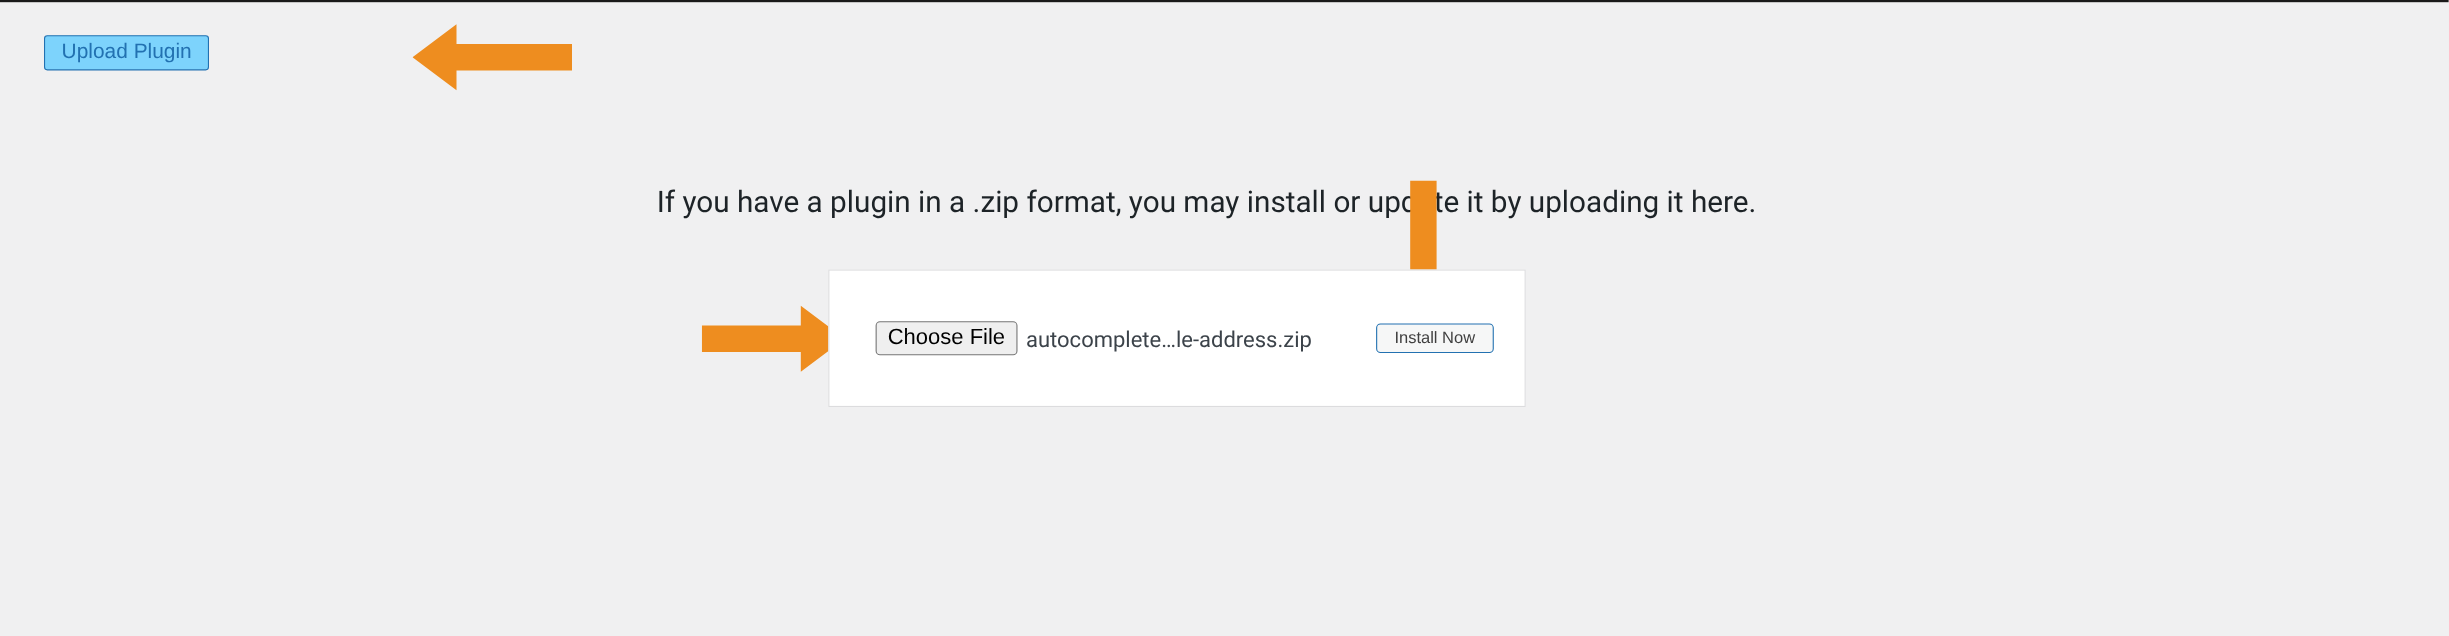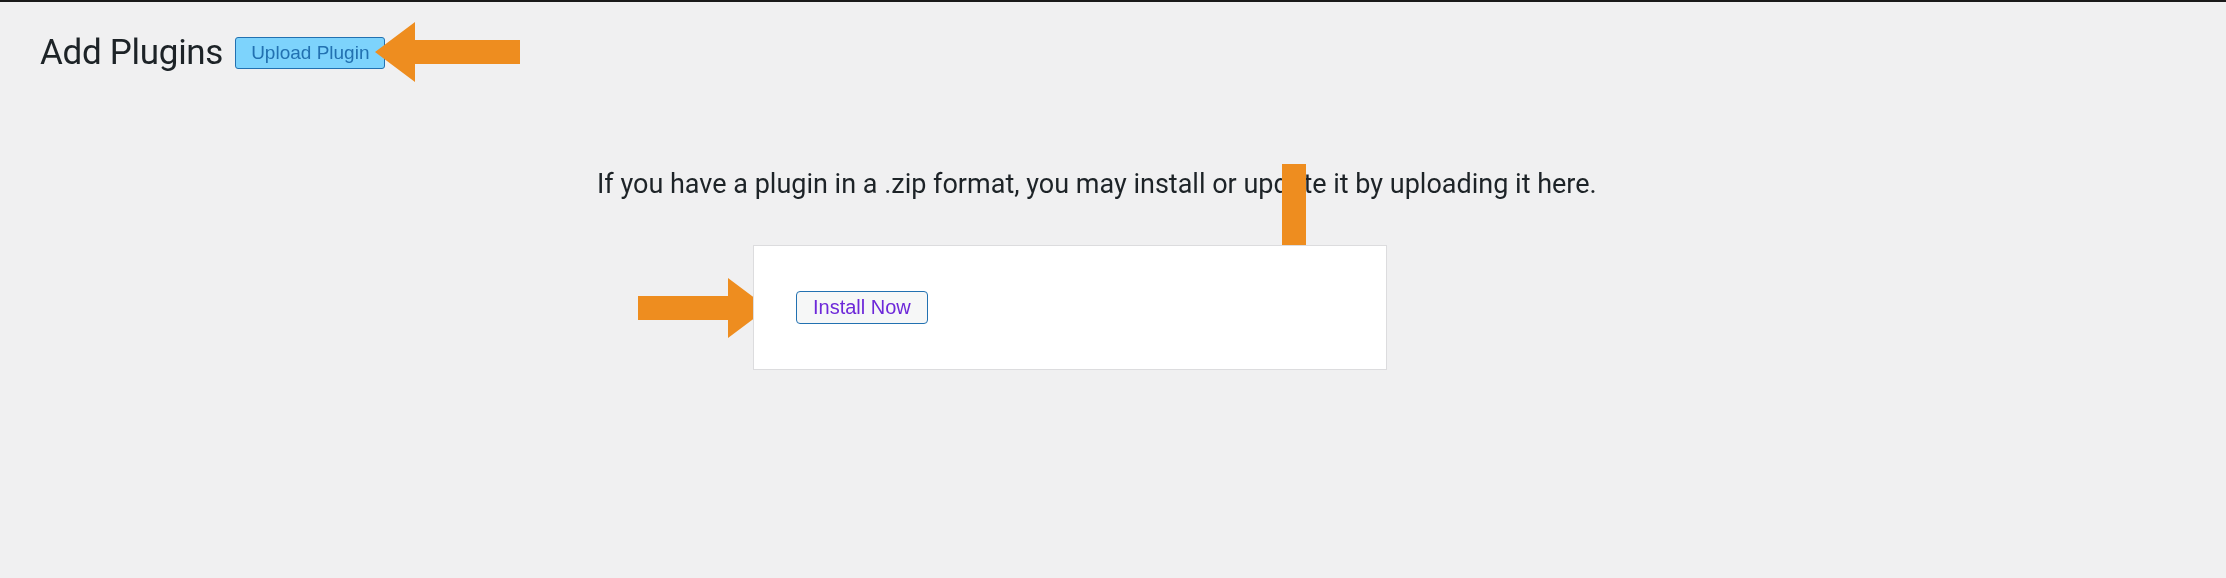--- a/index.html
+++ b/index.html
@@ -71,22 +71,22 @@
       border-radius: 4px;
       cursor: pointer;
     }
     .filename {
       font-size: 20px;
       color: #3c434a;
     }
     .install-now-btn {
       border: 1.5px solid #2271b1;
       background: #f6f7f7;
-      color: #6d28d9;
-      font-size: 20px;
+      color: #404040;
+      font-size: 15px;
       padding: 4px 16px;
       border-radius: 4px;
       cursor: pointer;
     }
     .arrow {
       position: absolute;
       fill: #ee8d1f;
     }
     .arrow-upload {
       top: 15px;
@@ -104,33 +104,36 @@
       top: 162px;
       left: 1259px;
       width: 70px;
       height: 125px;
     }
   </style>
 </head>
 <body>
 
 <div class="header">
-  <h1 class="page-title">Add Plugins</h1>
   <button class="upload-plugin-btn">Upload Plugin</button>
 </div>
 
 <svg class="arrow arrow-upload" viewBox="0 0 145 70">
   <path d="M 0 35 L 40 5 L 40 23 L 145 23 L 145 47 L 40 47 L 40 65 Z"></path>
 </svg>
 
 <p class="instruction-text">If you have a plugin in a .zip format, you may install or update it by uploading it here.</p>
 
 <svg class="arrow arrow-install" viewBox="0 0 70 125">
   <path d="M 35 125 L 5 85 L 23 85 L 23 0 L 47 0 L 47 85 L 65 85 Z"></path>
 </svg>
 
 <svg class="arrow arrow-choose" viewBox="0 0 130 62">
   <path d="M 130 31 L 90 1 L 90 19 L 0 19 L 0 43 L 90 43 L 90 61 Z"></path>
 </svg>
 
 <div class="upload-panel">
+  <div class="file-input-wrapper">
+    <button class="choose-file-btn">Choose File</button>
+    <span class="filename">autocomplete…le-address.zip</span>
+  </div>
   <button class="install-now-btn">Install Now</button>
 </div>
 
 </body></html>

